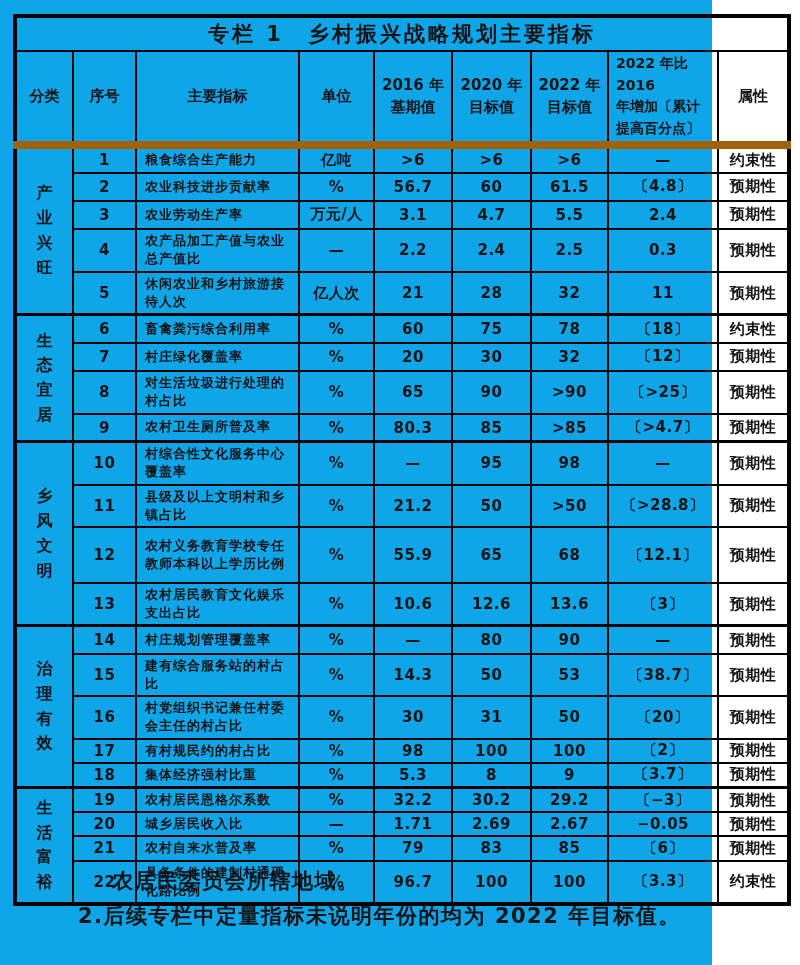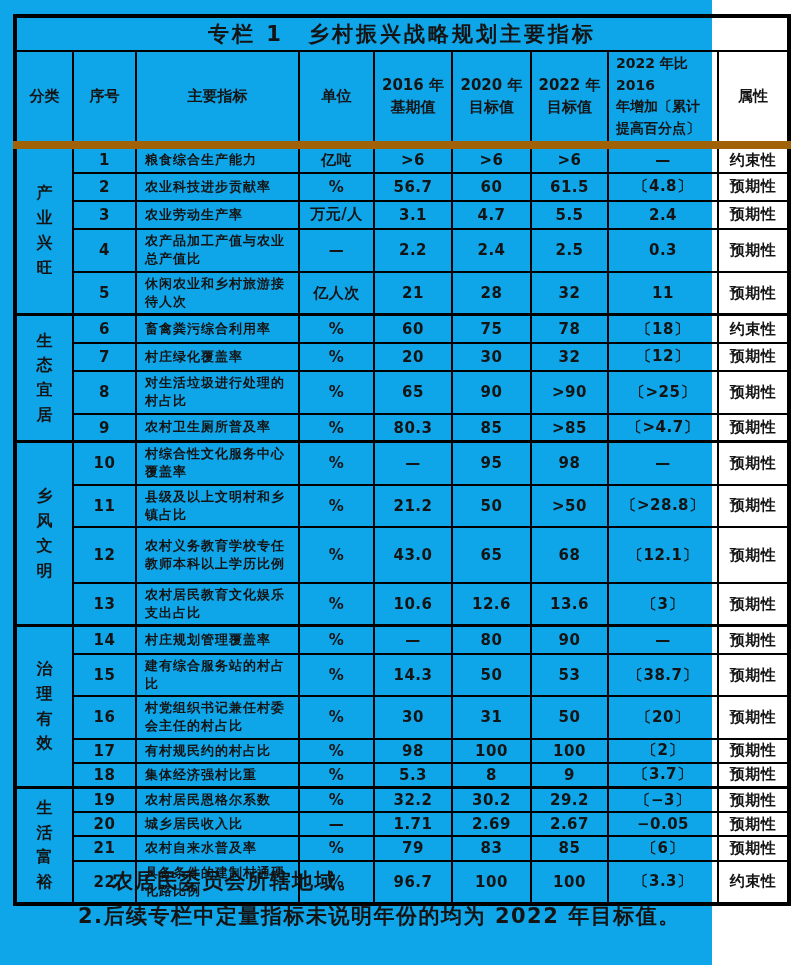--- a/index.html
+++ b/index.html
@@ -204,21 +204,21 @@
           <td class="num">21.2</td>
           <td class="num">50</td>
           <td class="num">&gt;50</td>
           <td class="num">〔&gt;28.8〕</td>
           <td class="num">预期性</td>
         </tr>
         <tr style="height: 56px;">
           <td class="num">12</td>
           <td class="ind">农村义务教育学校专任教师本科以上学历比例</td>
           <td class="num">%</td>
-          <td class="num">43.0</td>
+          <td class="num">55.9</td>
           <td class="num">65</td>
           <td class="num">68</td>
           <td class="num">〔12.1〕</td>
           <td class="num">预期性</td>
         </tr>
         <tr style="height: 42px;">
           <td class="num">13</td>
           <td class="ind">农村居民教育文化娱乐支出占比</td>
           <td class="num">%</td>
           <td class="num">10.6</td>

